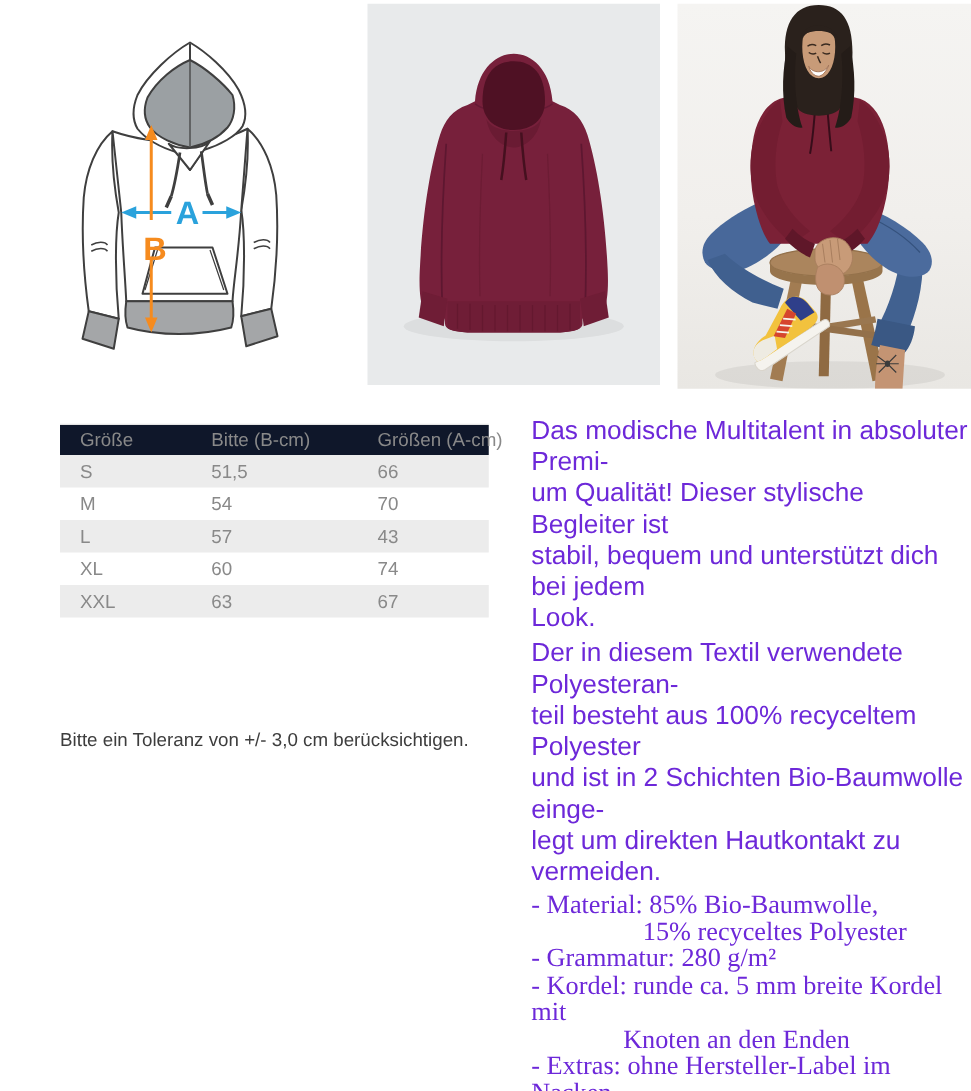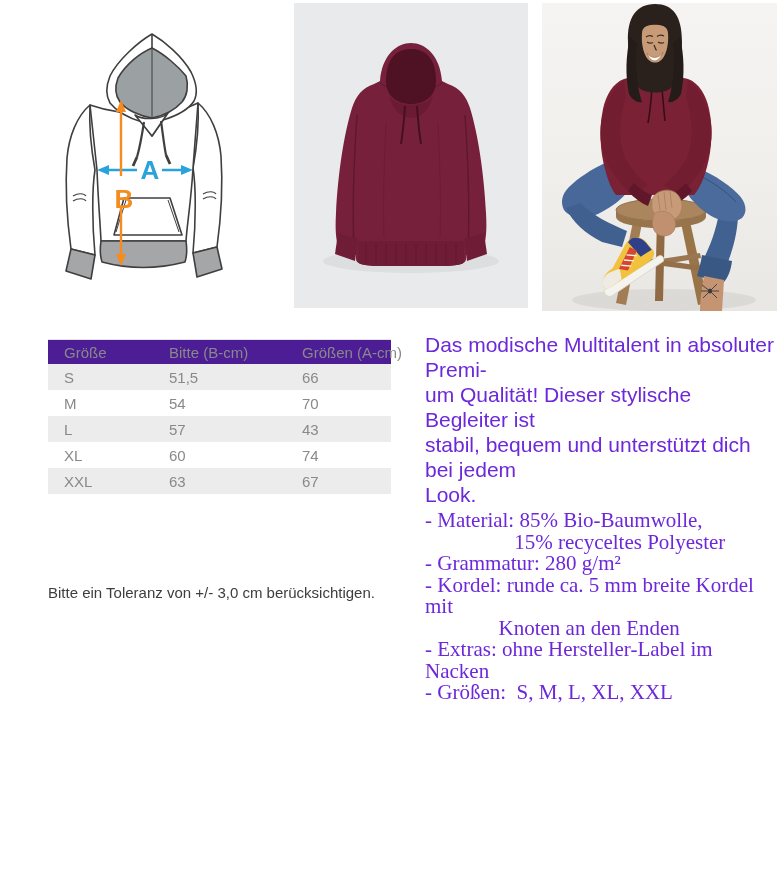--- a/index.html
+++ b/index.html
@@ -14,21 +14,21 @@
   .panel-model   { left:542px; width:235px; height:308px;
                    background:linear-gradient(180deg,#f5f4f2 0%,#f1efec 55%,#e9e7e3 100%); }
   .panel svg { display:block; width:100%; height:100%; }
 
   
   .size-table { position:absolute; left:48px; top:339px; width:343px;
                 border-top:1px solid #e4e4e4; font-size:15px; color:#898989; }
   .st-row { display:grid; grid-template-columns:105px 133px 105px; height:26px;
             align-items:center; }
   .st-row > div { padding-left:16px; white-space:nowrap; }
-  .st-head { height:24px; background:#4c1d95; }
+  .st-head { height:24px; background:#0f172a; }
   .st-row.alt { background:#ececec; }
 
   
   .tolerance { position:absolute; left:48px; top:584px; font-size:15px;
                color:#3d3d3d; white-space:nowrap; }
 
   
   .description { position:absolute; left:425px; top:332px; width:352px;
                  font-size:21px; color:#6d28d9; }
   .description .para { white-space:pre-wrap; line-height:25px; margin:0 0 3px 0; }
@@ -216,20 +216,24 @@
   </div>
 </div>
 
 <div class="tolerance">Bitte ein Toleranz von +/- 3,0 cm berücksichtigen.</div>
 
 <div class="description">
   <p class="para">Das modische Multitalent in absoluter Premi-
 um Qualität! Dieser stylische Begleiter ist
 stabil, bequem und unterstützt dich bei jedem
 Look.</p>
+  <p class="para">Der in diesem Textil verwendete Polyesteran-
+teil besteht aus 100% recyceltem Polyester
+und ist in 2 Schichten Bio-Baumwolle einge-
+legt um direkten Hautkontakt zu vermeiden.</p>
   <p class="specs">- Material: 85% Bio-Baumwolle,
                  15% recyceltes Polyester
 - Grammatur: 280 g/m²
 - Kordel: runde ca. 5 mm breite Kordel mit
               Knoten an den Enden
 - Extras: ohne Hersteller-Label im Nacken
 - Größen:  S, M, L, XL, XXL</p>
 </div>
 
 </body></html>

